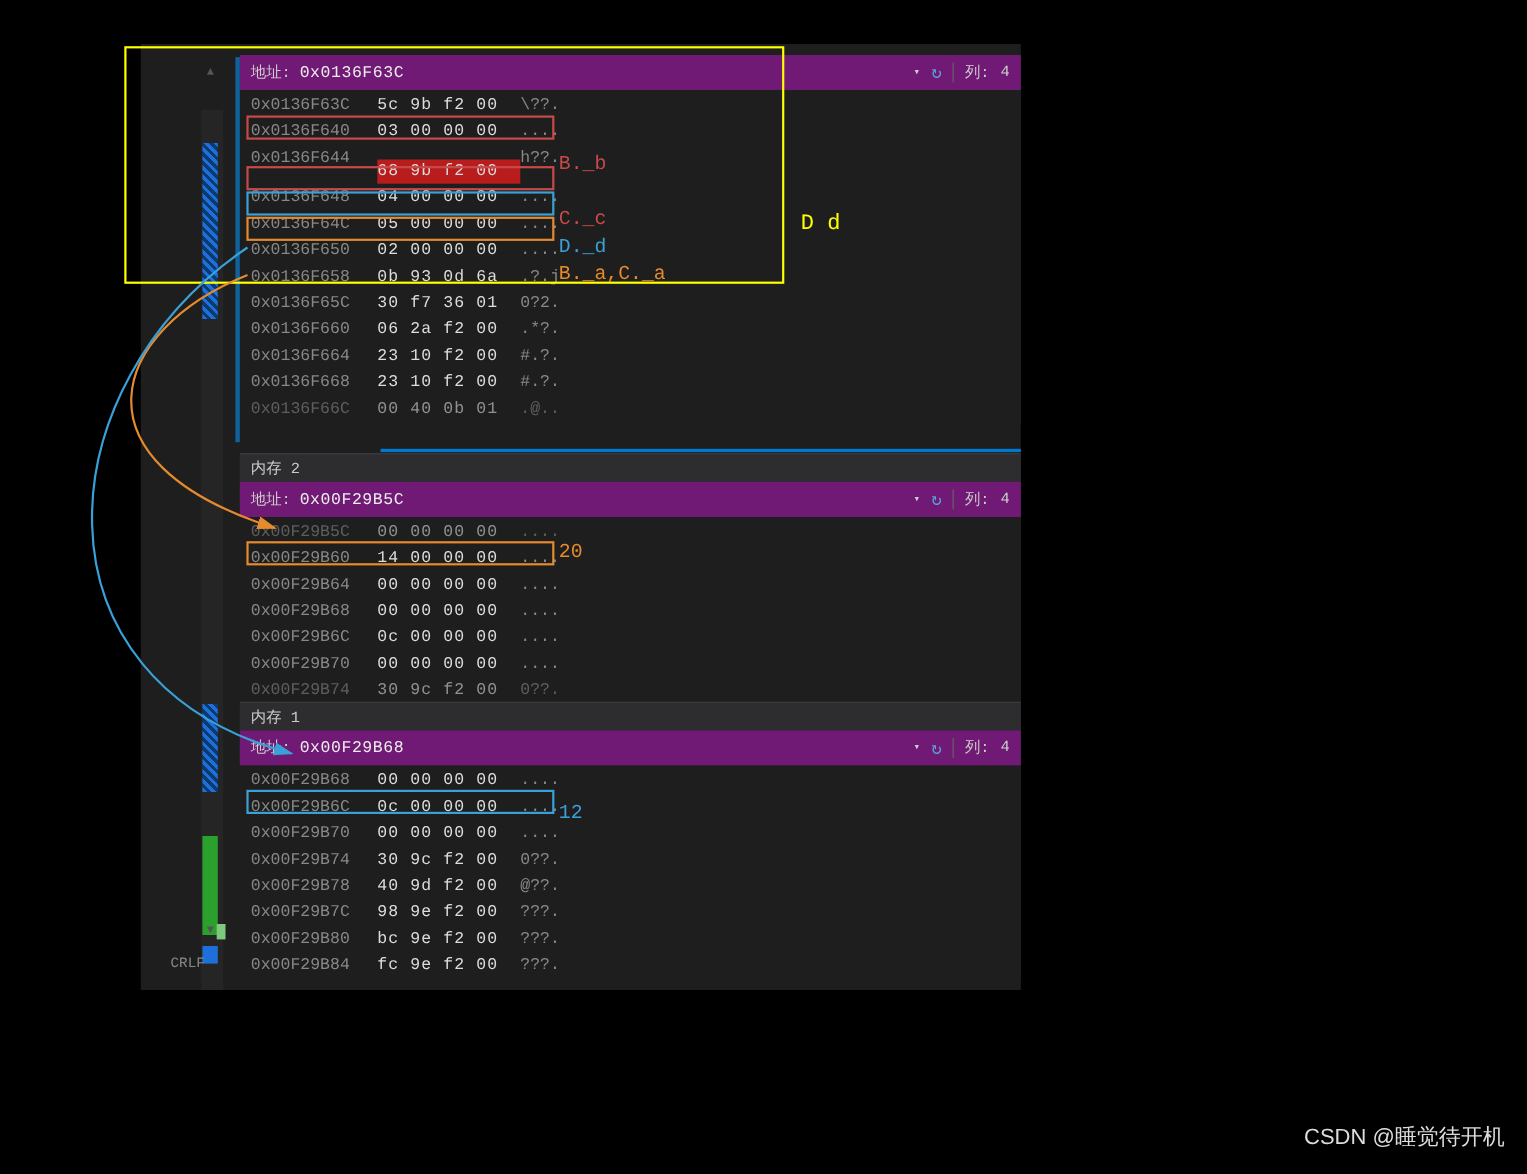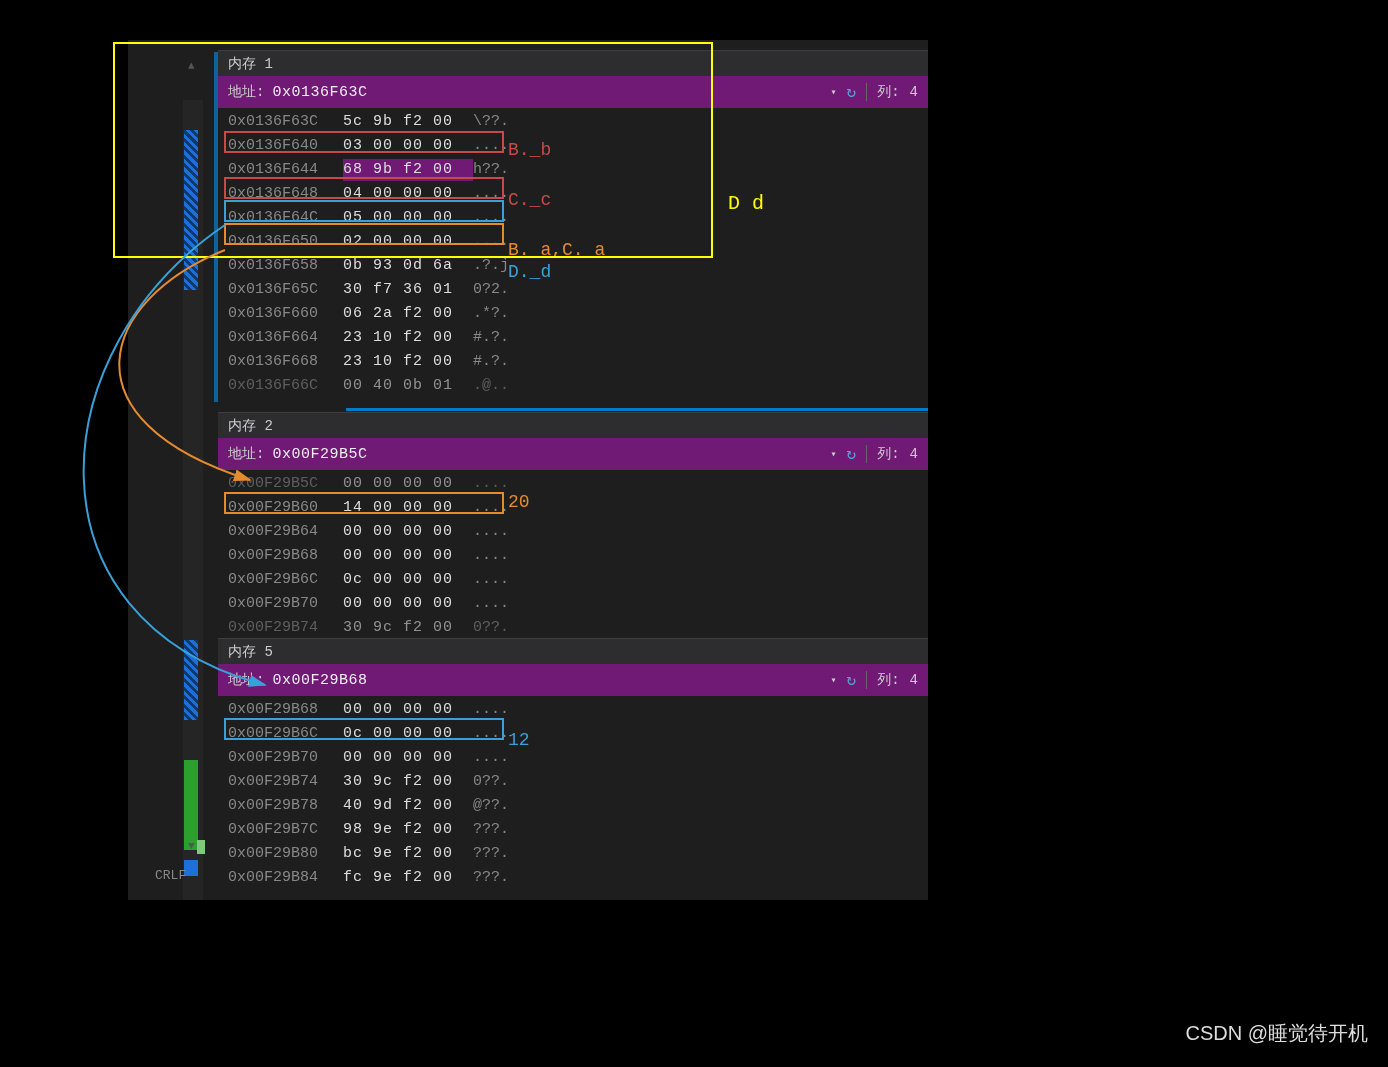--- a/index.html
+++ b/index.html
@@ -76,21 +76,21 @@
 .mem-row {
   display: flex;
   padding: 1px 10px;
   font-size: 15px;
   line-height: 22px;
   position: relative;
 }
 .mem-addr { color: #888; width: 115px; }
 .mem-bytes { color: #ddd; width: 130px; letter-spacing: 1px; }
 .mem-ascii { color: #888; width: 60px; }
-.hl-bytes { background: #701a75; }
+.hl-bytes { background: #b91c1c; margin-top: 12px; }
 .box-outline {
   position: absolute;
   border: 2px solid;
   pointer-events: none;
   z-index: 10;
 }
 .annotation {
   position: absolute;
   font-size: 18px;
   z-index: 15;
@@ -160,21 +160,20 @@
   <div class="gutter"></div>
   <div class="minimap">
     <div class="minimap-block" style="left:1px;top:30px;height:160px;background:repeating-linear-gradient(45deg,#1e6fd9,#1e6fd9 3px,#0b3a6f 3px,#0b3a6f 6px);"></div>
     <div class="minimap-block" style="left:1px;top:540px;height:80px;background:repeating-linear-gradient(45deg,#1e6fd9,#1e6fd9 3px,#0b3a6f 3px,#0b3a6f 6px);"></div>
     <div class="minimap-block" style="left:1px;top:660px;height:90px;background:#2ca02c;"></div>
     <div class="minimap-block" style="left:14px;top:740px;height:14px;width:8px;background:#7ec97e;"></div>
     <div class="minimap-block" style="left:1px;top:760px;height:16px;background:#1e6fd9;"></div>
   </div>
 
   <div class="panel" style="top:10px;">
-    <div class="panel-title">内存 1</div>
     <div class="addr-bar">
       <span class="addr-label">地址:</span>
       <span class="addr-value">0x0136F63C</span>
       <div class="addr-controls">
         <span class="dropdown-icon">▾</span>
         <span class="refresh-icon">↻</span>
         <span class="divider-v"></span>
         <span class="cols-label">列:</span>
         <span class="cols-label">4</span>
       </div>
@@ -297,21 +296,21 @@
       <div class="mem-row" style="opacity:0.6">
           <span class="mem-addr">0x00F29B74</span>
           <span class="mem-bytes">30 9c f2 00</span>
           <span class="mem-ascii">0??.</span>
         </div>
       <div class="box-outline" style="border-color:#e68a2e;left:6px;top:22px;width:280px;height:22px;"></div>
     </div>
   </div>
 
   <div class="panel" style="top:598px;">
-    <div class="panel-title">内存 5</div>
+    <div class="panel-title">内存 1</div>
     <div class="addr-bar">
       <span class="addr-label">地址:</span>
       <span class="addr-value">0x00F29B68</span>
       <div class="addr-controls">
         <span class="dropdown-icon">▾</span>
         <span class="refresh-icon">↻</span>
         <span class="divider-v"></span>
         <span class="cols-label">列:</span>
         <span class="cols-label">4</span>
       </div>
@@ -365,21 +364,21 @@
 <div class="scroll-indicator" style="top:52px;height:350px;"></div>
 <div class="scroll-arrows" style="top:60px;">▲</div>
 <div class="scroll-arrows" style="top:840px;">▼</div>
 
 <div class="crlf">CRLF</div>
 
 <div class="yellow-box"></div>
 
 <div class="annotation" style="left:508px;top:140px;color:#c74a4a;">B._b</div>
 <div class="annotation" style="left:508px;top:190px;color:#c74a4a;">C._c</div>
-<div class="annotation" style="left:508px;top:215px;color:#3aa0d8;margin-top:47px;">D._d</div>
+<div class="annotation" style="left:508px;top:215px;color:#3aa0d8;">D._d</div>
 <div class="annotation" style="left:508px;top:240px;color:#e68a2e;">B._a,C._a</div>
 <div class="annotation" style="left:728px;top:192px;color:#ffff00;font-size:20px;">D d</div>
 <div class="annotation" style="left:508px;top:492px;color:#e68a2e;">20</div>
 <div class="annotation" style="left:508px;top:730px;color:#3aa0d8;">12</div>
 
 <svg class="arrows">
   <defs>
     <marker id="arrow-orange" markerWidth="10" markerHeight="10" refX="8" refY="3" orient="auto">
       <path d="M0,0 L0,6 L9,3 z" fill="#e68a2e"></path>
     </marker>

